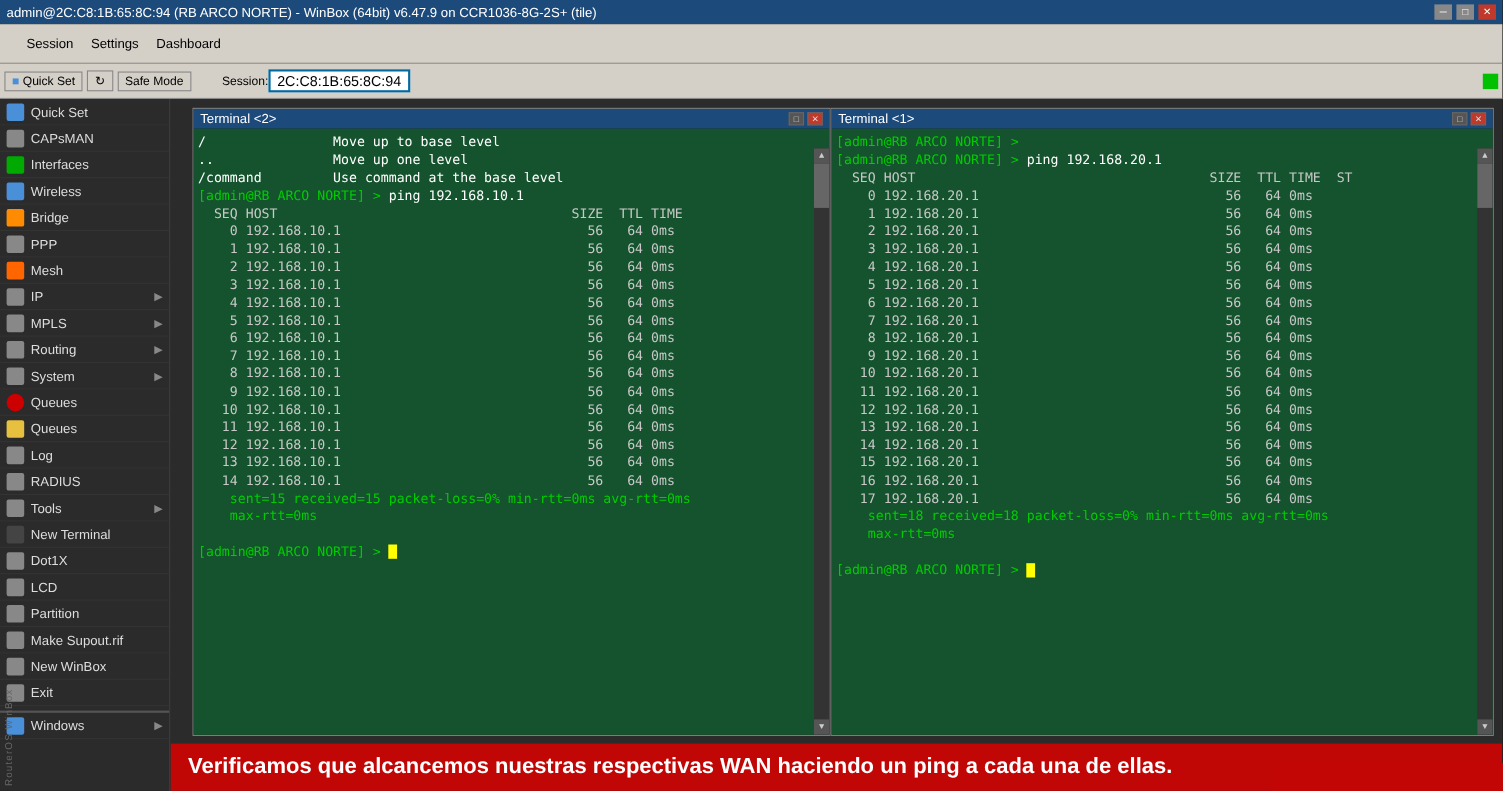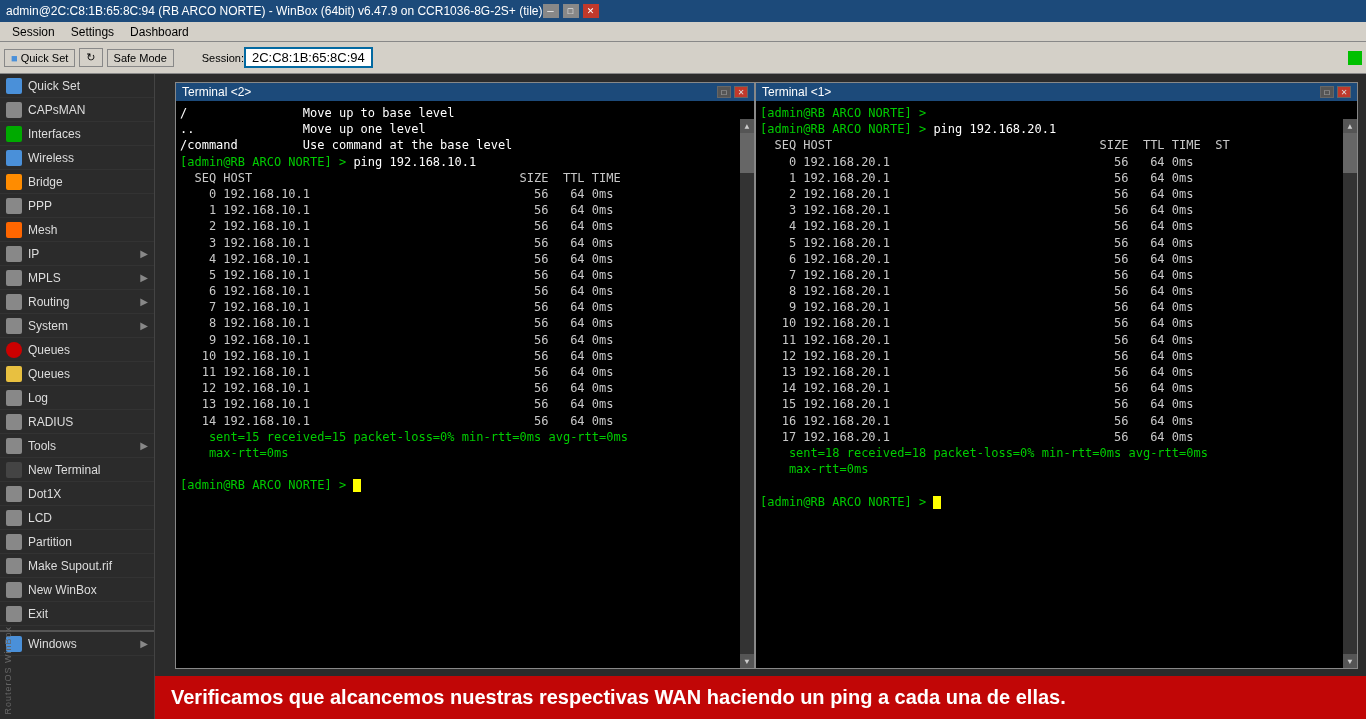--- a/index.html
+++ b/index.html
@@ -16,40 +16,40 @@
 
     
     #title-bar {
       background: #1c4a7a;
       color: #fff;
       font-family: Arial, sans-serif;
       font-size: 12px;
       height: 22px;
       display: flex;
       align-items: center;
-      justify-content: flex-start;
+      justify-content: space-between;
       padding: 0 6px;
       flex-shrink: 0;
     }
     #title-bar .win-controls { display: flex; gap: 4px; }
     #title-bar .win-btn {
       width: 16px; height: 14px;
       background: #888;
       display: inline-flex; align-items: center; justify-content: center;
       font-size: 9px; color: #fff; cursor: pointer;
     }
     #title-bar .win-btn.close { background: #c0392b; }
 
     
     #menu-bar {
       background: #d4d0c8;
-      height: 20px;
+      height: 36px;
       display: flex;
       align-items: center;
-      padding: 0 4px;
+      padding: 0 16px;
       flex-shrink: 0;
       border-bottom: 1px solid #888;
       font-family: Arial, sans-serif;
       font-size: 12px;
     }
     #menu-bar span {
       padding: 2px 8px;
       cursor: pointer;
     }
 
@@ -214,21 +214,21 @@
       width: 14px; height: 12px;
       background: #555;
       display: inline-flex; align-items: center; justify-content: center;
       font-size: 8px; color: #ddd; cursor: pointer;
       border: 1px solid #666;
     }
     .term-ctrl-btn.close { background: #c0392b; }
 
     .terminal-body {
       flex: 1;
-      background: #000000;
+      background: #14532d;
       color: #c8c8c8;
       font-family: 'Courier New', monospace;
       font-size: 12px;
       padding: 4px;
       overflow: hidden;
       position: relative;
     }
     .terminal-body pre {
       white-space: pre;
       line-height: 1.35;

